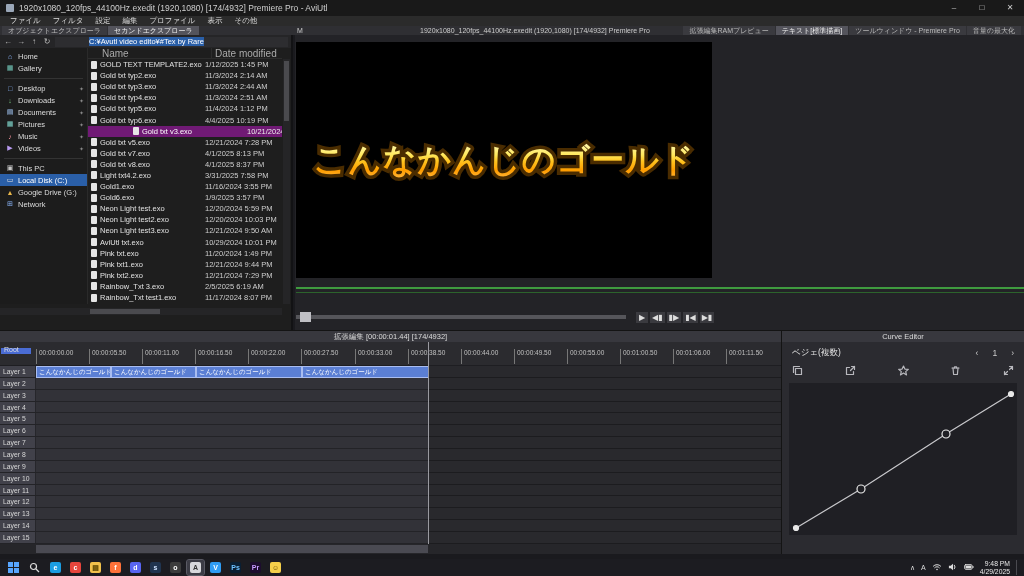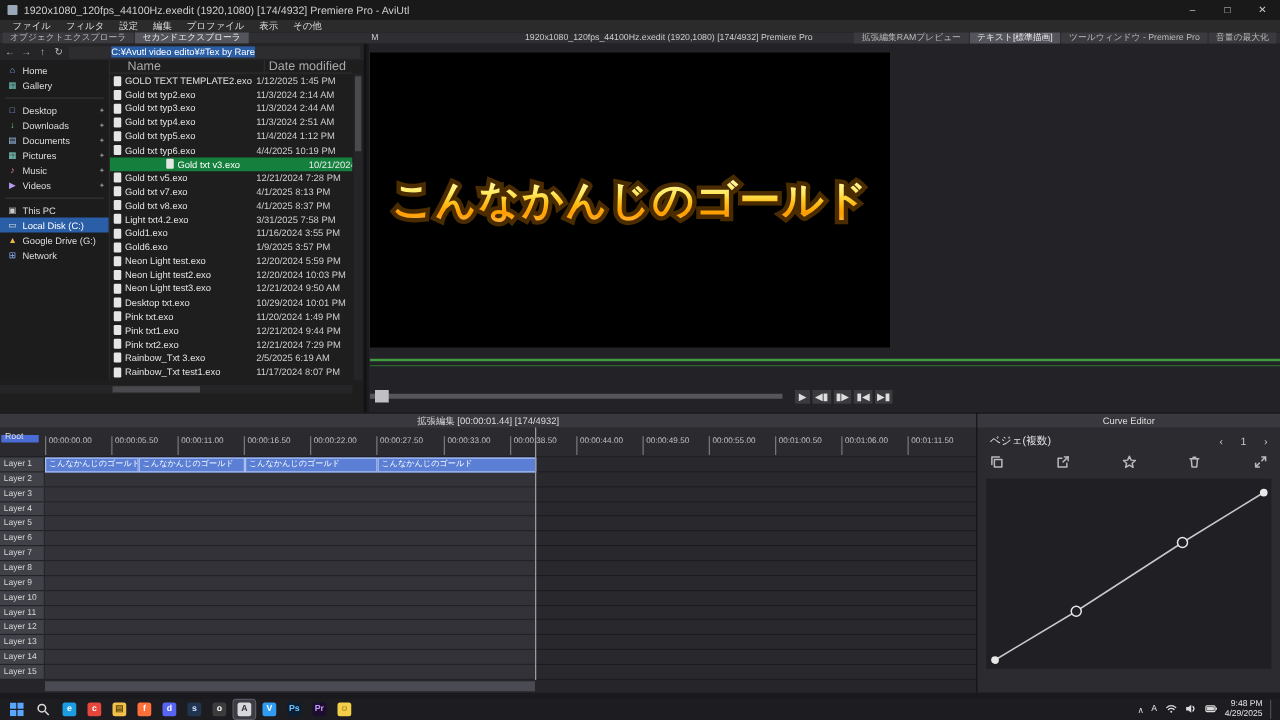--- a/index.html
+++ b/index.html
@@ -38,21 +38,21 @@
   .col-date{width:70px;padding-left:3px;}
   .exp-sidebar{position:absolute;top:13px;left:0;width:88px;bottom:26px;overflow:hidden;font-size:7.5px;color:#ddd;padding-top:2px;background:#1c1c1c;border-right:1px solid #2a2a2a;}
   .side-item{display:flex;align-items:center;height:12px;padding-left:6px;gap:4px;}
   .side-item.selected{background:#2a5fa8;color:#fff;}
   .side-item.sep{height:5px;border-bottom:1px solid #333;margin:0 4px 3px 4px;padding:0;}
   .side-ico{width:8px;text-align:center;font-size:7px;flex:none;}
   .side-label{flex:1;white-space:nowrap;overflow:hidden;}
   .pin{font-size:6px;color:#888;padding-right:3px;flex:none;}
   .exp-files{position:absolute;top:24px;left:88px;right:9px;bottom:26px;overflow:hidden;font-size:7.5px;color:#e2e2e2;}
   .file-row{display:flex;align-items:center;height:11.1px;gap:3px;padding-left:3px;}
-  .file-row.selected{background:#15803d;color:#fff;padding-left:45px;}
+  .file-row.selected{background:#701a75;color:#fff;padding-left:45px;}
   .doc-ico{width:6px;height:8px;background:#e6e6e6;border-radius:1px;flex:none;}
   .file-name{width:102px;white-space:nowrap;overflow:hidden;flex:none;}
   .file-date{flex:1;white-space:nowrap;overflow:hidden;color:#cfcfcf;}
   .file-row.selected .file-date{color:#eaeaea;}
   .exp-vscroll{position:absolute;right:1px;top:24px;width:7px;bottom:26px;background:#252527;}
   .exp-vthumb{position:absolute;top:2px;left:1px;width:5px;height:60px;background:#4a4a4e;}
   .exp-hscroll{position:absolute;left:0;right:9px;bottom:15px;height:7px;background:#252527;}
   .exp-hthumb{position:absolute;left:90px;width:70px;top:1px;bottom:1px;background:#4a4a4e;}
   .exp-status{position:absolute;left:0;right:0;bottom:0;height:14px;background:#242426;border-top:1px solid #2e2e2e;font-size:7.5px;color:#bbb;display:flex;align-items:center;gap:10px;padding:0 6px;}
   .status-views{margin-left:auto;display:flex;gap:5px;color:#999;font-size:8px;}
@@ -347,21 +347,21 @@
       </div>
 
       <div class="file-row">
         <span class="doc-ico"></span>
         <span class="file-name">Neon Light test3.exo</span>
         <span class="file-date">12/21/2024 9:50 AM</span>
       </div>
 
       <div class="file-row">
         <span class="doc-ico"></span>
-        <span class="file-name">Desktop txt.exo</span>
+        <span class="file-name">AviUtl txt.exo</span>
         <span class="file-date">10/29/2024 10:01 PM</span>
       </div>
 
       <div class="file-row">
         <span class="doc-ico"></span>
         <span class="file-name">Pink txt.exo</span>
         <span class="file-date">11/20/2024 1:49 PM</span>
       </div>
 
       <div class="file-row">

